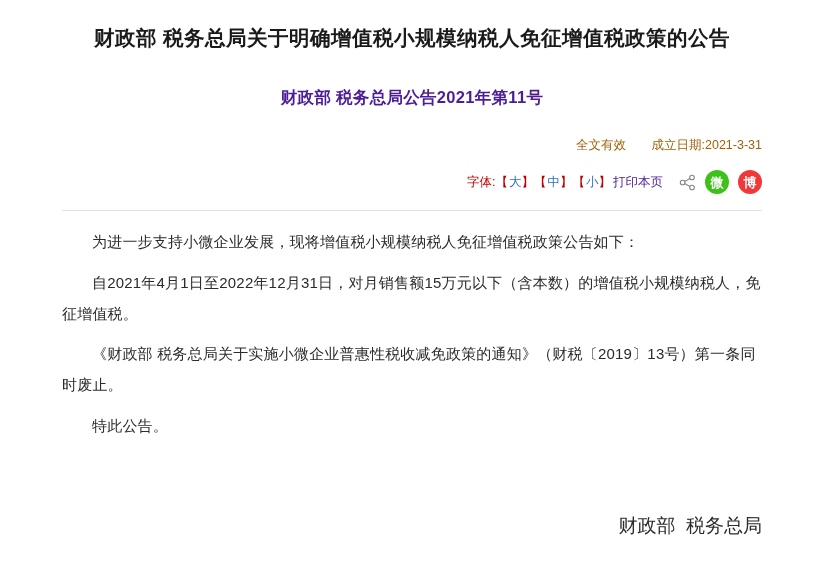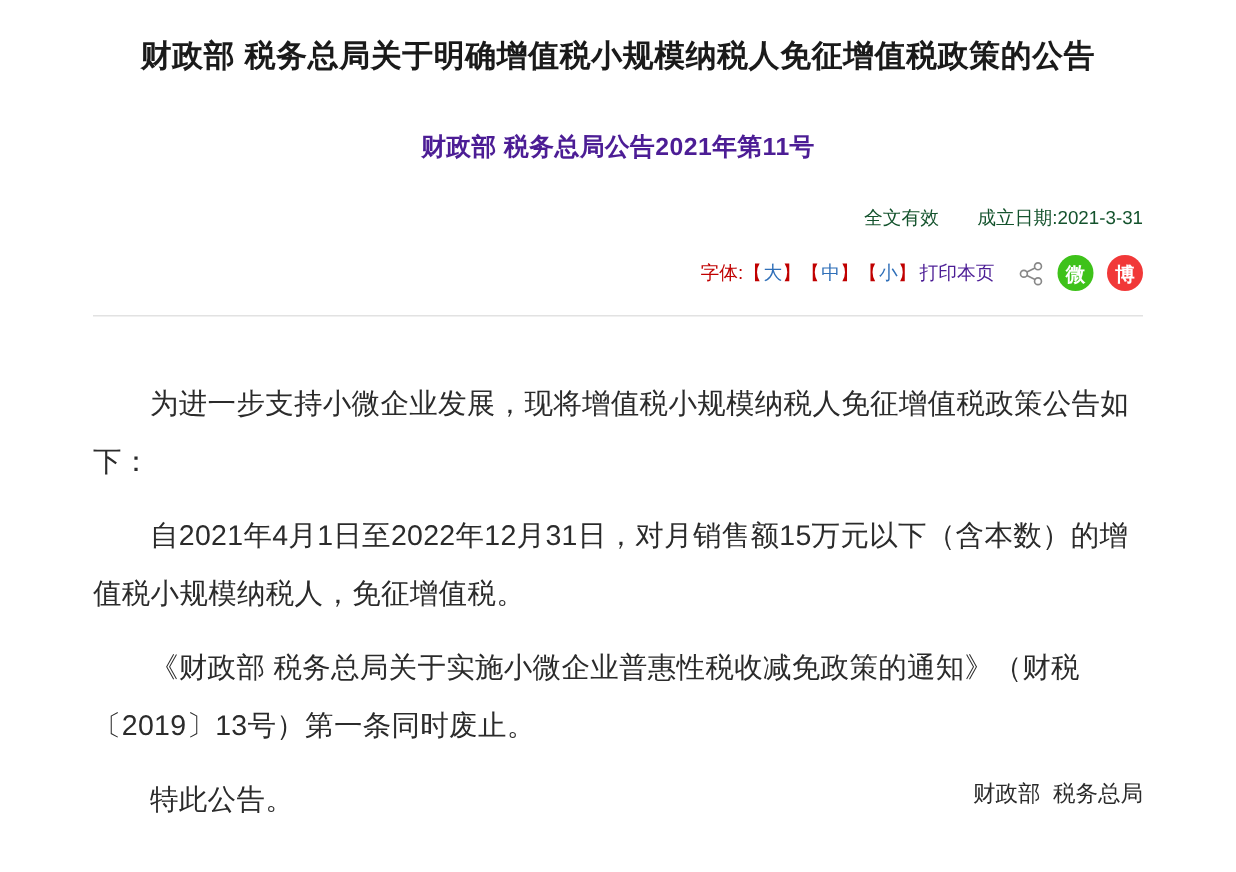--- a/index.html
+++ b/index.html
@@ -37,21 +37,21 @@
     text-align: center;
     font-size: 16.5px;
     font-weight: bold;
     color: #4c1d95;
     letter-spacing: 0.3px;
   }
   .meta-row {
     margin-top: 30px;
     text-align: right;
     font-size: 12.5px;
-    color: #14532d;
+    color: #a16207;
     line-height: 1;
   }
   .meta-row .valid {
     margin-right: 22px;
   }
   .tools-row {
     margin-top: 19px;
     display: flex;
     justify-content: flex-end;
     align-items: center;
@@ -100,36 +100,36 @@
     line-height: 1;
   }
   .wechat { background: #3ec21a; }
   .weibo { background: #f13838; }
   .divider {
     margin-top: 16px;
     border-top: 1px solid #e2e2e2;
     width: 100%;
   }
   .body-text {
-    margin-top: 40px;
-    font-size: 19px;
+    margin-top: 16px;
+    font-size: 15px;
     line-height: 2.05;
     color: #2b2b2b;
     letter-spacing: 0.2px;
   }
   .body-text p {
     margin: 0 0 10px 0;
     text-indent: 2em;
   }
   .sign-block {
     position: absolute;
     right: 62px;
     bottom: 36px;
     text-align: left;
-    font-size: 15px;
+    font-size: 19px;
     line-height: 2.0;
     color: #2b2b2b;
   }
   .sign-block div { white-space: pre; }
 </style>
 </head>
 <body>
 
 <div class="page">
 

